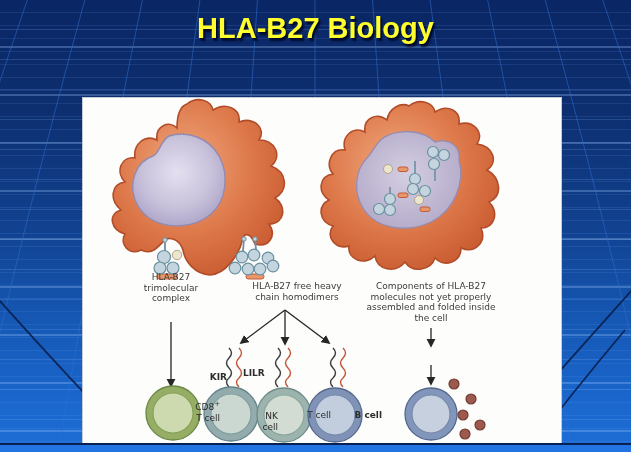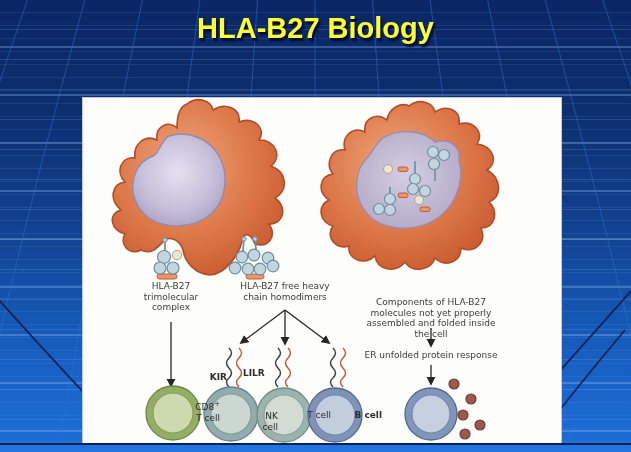--- a/index.html
+++ b/index.html
@@ -211,30 +211,29 @@
 
       <g fill="#9c5a4e" stroke="#743a30" stroke-width="1.2">
         <circle cx="371" cy="286" r="5"></circle>
           <circle cx="388" cy="301" r="5"></circle>
         <circle cx="380" cy="317" r="5"></circle>
           <circle cx="397" cy="327" r="5"></circle>
         <circle cx="382" cy="336" r="5"></circle>
       </g>
     </svg>
 
-    <div class="dlabel" style="left:33px;top:183px;width:110px;">HLA-B27
+    <div class="dlabel" style="left:33px;top:174px;width:110px;">HLA-B27
 trimolecular
 complex</div>
-    <div class="dlabel" style="left:132px;top:183px;width:140px;">HLA-B27 free heavy
+    <div class="dlabel" style="left:144px;top:183px;width:140px;">HLA-B27 free heavy
 chain homodimers</div>
-    <div class="dlabel" style="left:273px;top:183px;width:150px;margin-top:16px;">Components of HLA-B27
+    <div class="dlabel" style="left:273px;top:183px;width:150px;">Components of HLA-B27
 molecules not yet properly
 assembled and folded inside
 the cell</div>
-    <div class="dlabel" style="left:268px;top:252px;width:160px;">ER unfolded protein response</div>
     <div class="rlabel" style="left:112px;top:266px;width:32px;text-align:right;margin-top:8px;">KIR</div>
     <div class="rlabel" style="left:160px;top:270px;width:40px;text-align:left;">LILR</div>
 
     <div class="cell-label" style="left:63px;top:304px;">
       <span>CD8</span><sup>+</sup><br>
       <span>T cell</span>
     </div>
     <div class="cell-label" style="left:121px;top:305px;margin-top:8px;">
       <span>NK</span><br>
       <span>cell</span>

